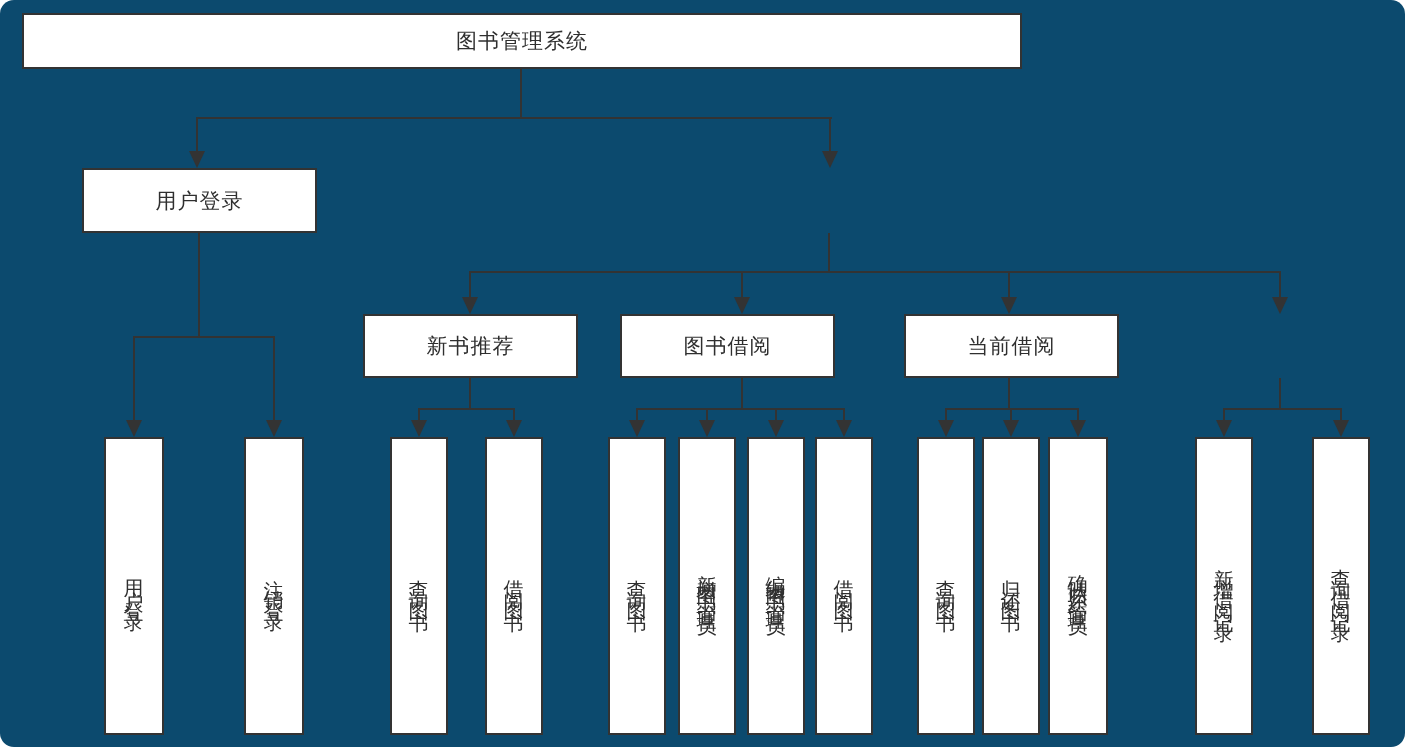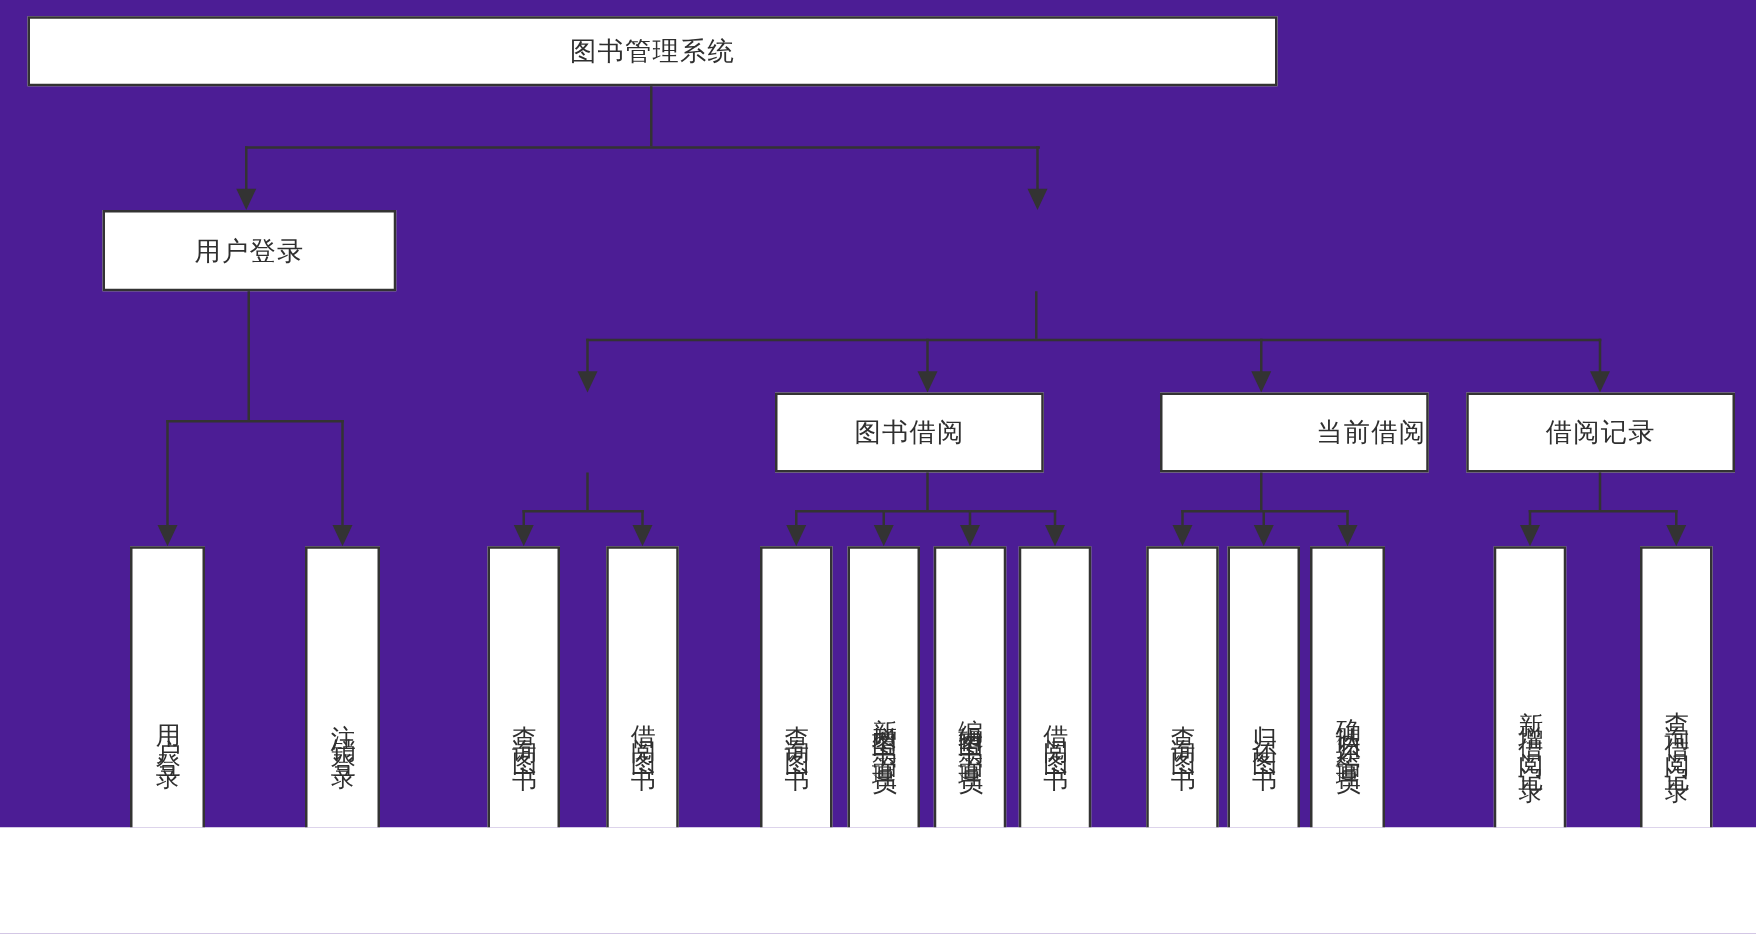--- a/index.html
+++ b/index.html
@@ -3,24 +3,25 @@
 <meta charset="utf-8">
 <style>
   html, body {
     margin: 0;
     padding: 0;
     background: #ffffff;
   }
   #canvas {
     position: relative;
     width: 1405px;
-    height: 662px;
-    background: #4c1d95;
+    height: 747px;
+    background: #0c4a6e;
     font-family: "Liberation Sans", "DejaVu Sans", sans-serif;
     overflow: hidden;
+    border-radius: 14px;
   }
   .box {
     position: absolute;
     box-sizing: border-box;
     border: 2px solid #333333;
     background: #ffffff;
     display: flex;
     align-items: center;
     justify-content: center;
     color: #2f2f2f;
@@ -93,28 +94,28 @@
   <div class="line" style="left:469px; top:271px; width:812px; height:2px;"></div>
   <div class="line" style="left:469px; top:271px; width:2px; height:28px;"></div>
   <div class="arrow" style="left:462px; top:297px;"></div>
   <div class="line" style="left:741px; top:271px; width:2px; height:28px;"></div>
   <div class="arrow" style="left:734px; top:297px;"></div>
   <div class="line" style="left:1008px; top:271px; width:2px; height:28px;"></div>
   <div class="arrow" style="left:1001px; top:297px;"></div>
   <div class="line" style="left:1279px; top:271px; width:2px; height:28px;"></div>
   <div class="arrow" style="left:1272px; top:297px;"></div>
 
+  <div class="box" style="left:363px; top:314px; width:215px; height:64px;">
+    <span>新书推荐</span>
+  </div>
   <div class="box" style="left:620px; top:314px; width:215px; height:64px;">
     <span>图书借阅</span>
   </div>
-  <div class="box" style="left:928px; top:314px; width:215px; height:64px;justify-content:flex-end;">
+  <div class="box" style="left:904px; top:314px; width:215px; height:64px;">
     <span>当前借阅</span>
-  </div>
-  <div class="box" style="left:1173px; top:314px; width:215px; height:64px;">
-    <span>借阅记录</span>
   </div>
 
   <div class="line" style="left:469px; top:378px; width:2px; height:30px;"></div>
   <div class="line" style="left:418px; top:408px; width:97px; height:2px;"></div>
   <div class="line" style="left:418px; top:408px; width:2px; height:14px;"></div>
   <div class="arrow" style="left:411px; top:420px;"></div>
   <div class="line" style="left:513px; top:408px; width:2px; height:14px;"></div>
   <div class="arrow" style="left:506px; top:420px;"></div>
 
   <div class="line" style="left:741px; top:378px; width:2px; height:30px;"></div>

